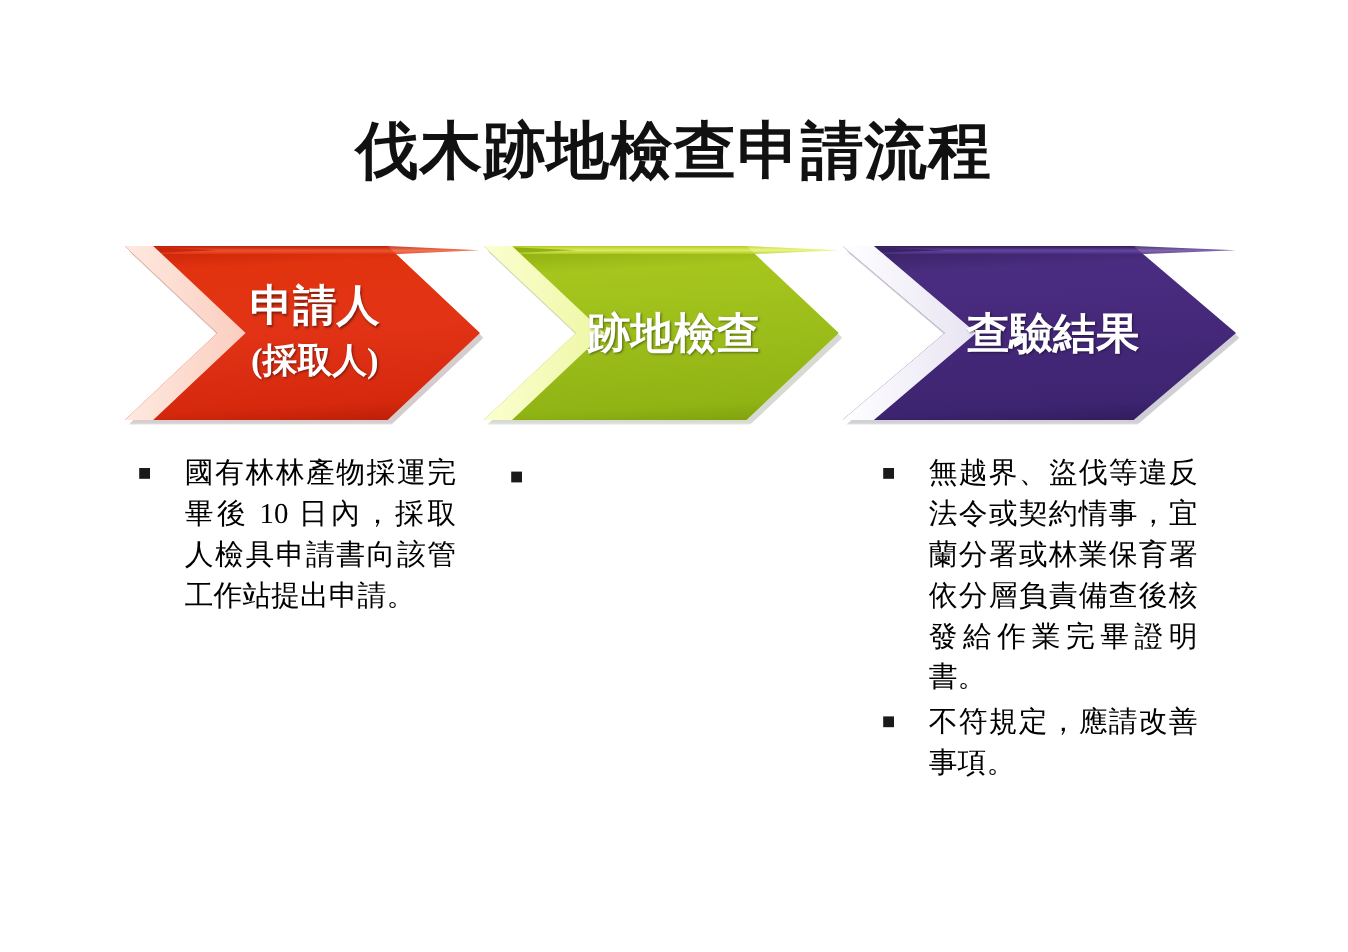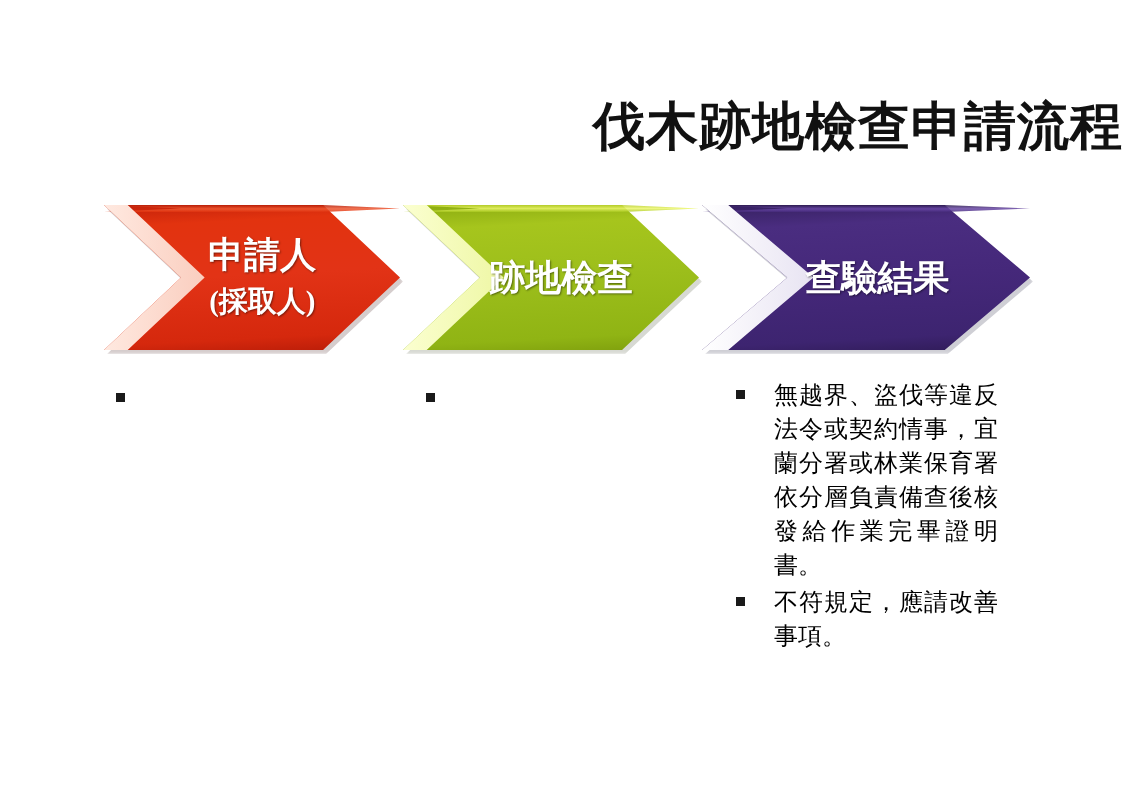--- a/index.html
+++ b/index.html
@@ -17,21 +17,21 @@
     color: #000000;
     -webkit-font-smoothing: antialiased;
   }
 
   
   #slide-title {
     position: absolute;
     left: 0;
     top: 95px;
     width: 1123px;
-    text-align: right;
+    text-align: center;
     font-family: "Liberation Sans", "DejaVu Sans", sans-serif;
     font-weight: bold;
     font-size: 52px;
     line-height: 62px;
     letter-spacing: 1px;
     color: #111111;
     white-space: nowrap;
   }
 
   
@@ -196,20 +196,21 @@
       <span class="ln1">跡地檢查</span>
     </div>
   </div>
 
 </div>
 
 <div class="bullet-column" id="column-applicant">
   <ul class="bullets">
     <li>
       <span class="marker"></span>
+      <span>國有林林產物採運完畢後 10 日內，採取人檢具申請書向該管工作站提出申請。</span>
     </li>
   </ul>
 </div>
 
 <div class="bullet-column" id="column-inspection">
   <ul class="bullets">
     <li>
       <span class="marker"></span>
     </li>
   </ul>

